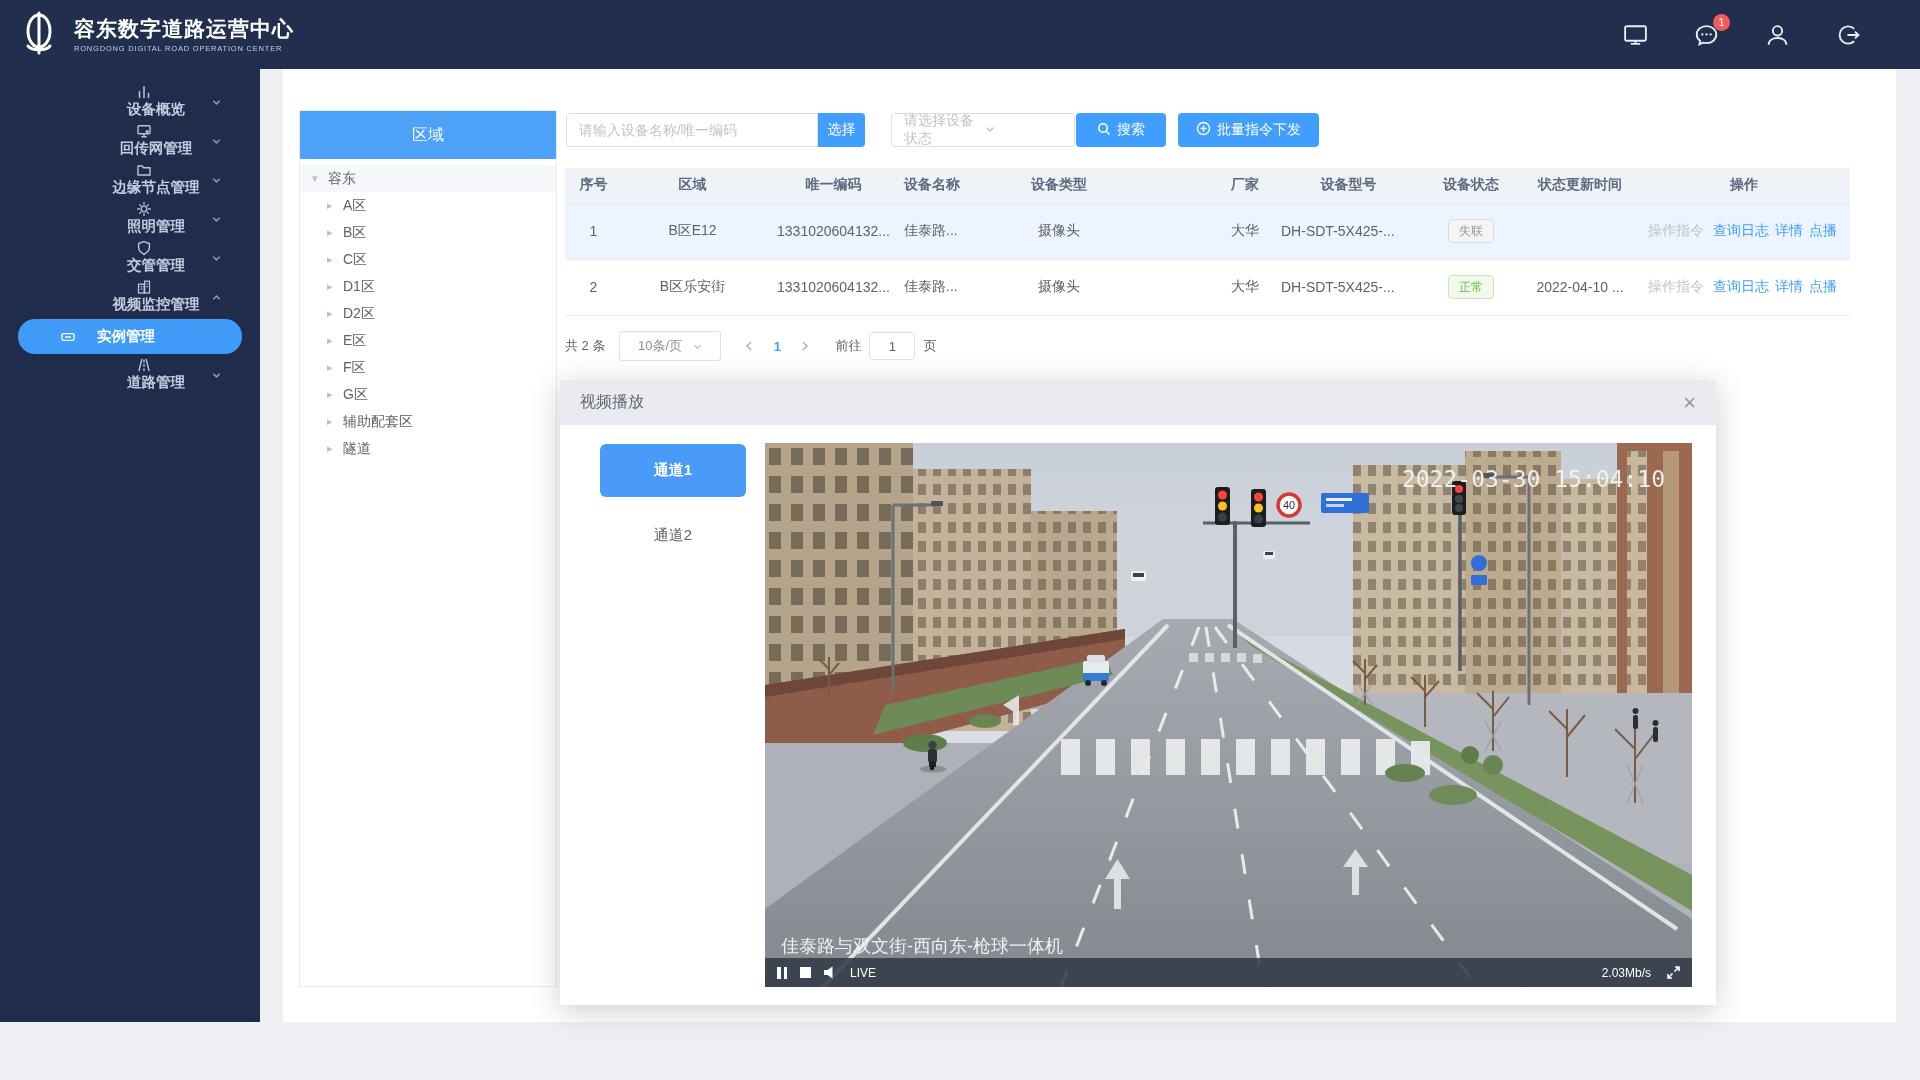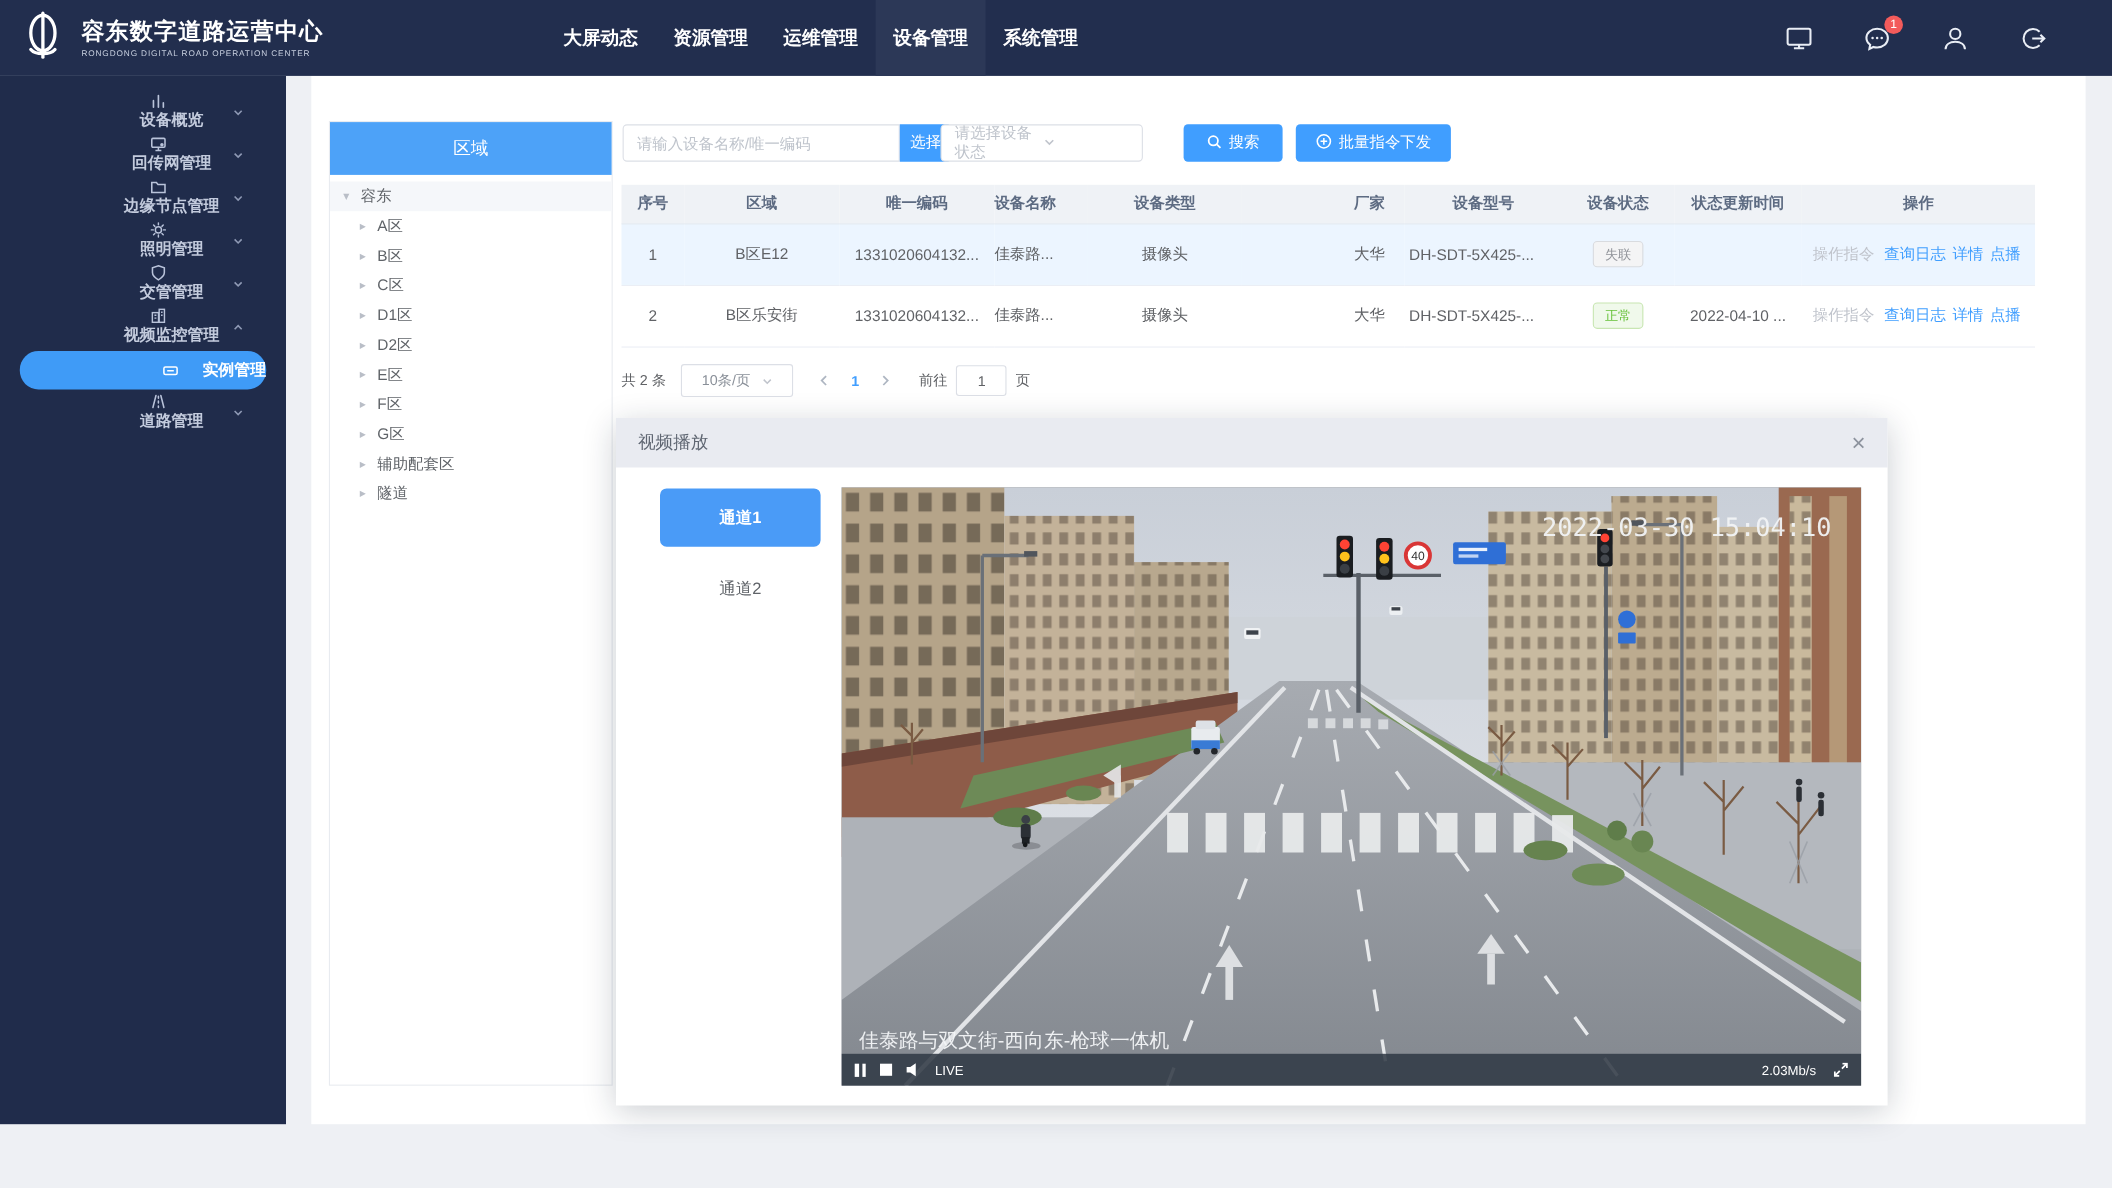--- a/index.html
+++ b/index.html
@@ -20,21 +20,21 @@
   .hbadge { position:absolute; top:-8px; right:-10px; min-width:17px; height:17px; border-radius:9px; background:#f35b5b; color:#fff; font-size:11px; display:flex; align-items:center; justify-content:center; padding:0 4px; }
 
   
   .sidebar { position:absolute; top:69px; left:0; width:260px; height:953px; background:#202c4b; padding-top:14px; z-index:10; }
   .mi { position:relative; height:39px; display:flex; align-items:center; padding-left:52px; color:#c3cbdd; font-size:14.5px; font-weight:600; cursor:pointer;flex-direction:column; }
   .mi-icon { width:17px; height:17px; margin-right:23px; display:flex; align-items:center; }
   .mi .chev { position:absolute; right:38px; top:14px; }
   .chev svg { display:block; }
   .chev.up { transform:rotate(180deg); }
   .mi-sub-wrap { height:39px; display:flex; align-items:center; padding:0 18px; }
-  .mi-pill { width:100%; height:35px; border-radius:17px; background:#3f9bf7; display:flex; align-items:center; padding-left:42px; color:#fff; font-size:14.5px; font-weight:600; cursor:pointer;justify-content:flex-end; }
+  .mi-pill { width:100%; height:35px; border-radius:17px; background:#3f9bf7; display:flex; align-items:center; padding-left:42px; color:#fff; font-size:14.5px; font-weight:600; cursor:pointer; }
   .mi-pill .mi-icon { margin-right:20px; }
 
   
   .main { position:absolute; left:260px; top:69px; width:1660px; height:953px; background:#eef0f4; }
   .card { position:absolute; left:23px; top:0; width:1613px; height:953px; background:#fff; }
 
   
   .region { position:absolute; left:16px; top:41px; width:258px; height:877px; border:1px solid #e8ebf0; background:#fff; }
   .region-hd { height:48px; background:#4da2f8; color:#fff; font-size:16px; display:flex; align-items:center; justify-content:center; cursor:pointer; }
   .tree { padding-top:6px; font-size:14px; color:#5f6368; }
@@ -42,21 +42,21 @@
   .tnode.root { background:#f5f7fa; }
   .tnode .caret { color:#b9bec7; font-size:11px; width:16px; }
   .tchild { padding-left:27px; }
 
   
   .f-input-group { position:absolute; left:283px; top:44px; display:flex; }
   .f-input { width:252px; height:34px; border:1px solid #dcdfe6; border-radius:4px 0 0 4px; padding:0 12px; font-size:14px; color:#606266; outline:none; font-family:inherit; }
   .f-input::placeholder { color:#bfc4cc; }
   .btn { border:none; background:#409eff; color:#fff; font-size:14px; cursor:pointer; display:flex; align-items:center; justify-content:center; gap:6px; font-family:inherit; }
   .btn-select { width:47px; height:34px; border-radius:0 4px 4px 0; }
-  .f-select { position:absolute; left:572px; top:44px; width:184px; height:34px; border:1px solid #dcdfe6; border-radius:4px; background:#fff; display:flex; align-items:center; padding:0 10px 0 12px; cursor:pointer; }
+  .f-select { position:absolute; left:608px; top:44px; width:184px; height:34px; border:1px solid #dcdfe6; border-radius:4px; background:#fff; display:flex; align-items:center; padding:0 10px 0 12px; cursor:pointer; }
   .f-select span { color:#bfc4cc; font-size:14px; flex:1; }
   .btn-search { position:absolute; left:793px; top:44px; width:90px; height:34px; border-radius:4px; }
   .btn-batch { position:absolute; left:895px; top:44px; width:141px; height:34px; border-radius:4px; }
 
   
   .tbl { position:absolute; left:282px; top:99px; width:1285px; border-collapse:collapse; table-layout:fixed; font-size:14px; }
   .tbl th { height:35px; background:#eff2f6; color:#5d6b82; font-weight:bold; border-bottom:1px solid #e4e8ee; text-align:center; }
   .tbl td { height:56px; border-bottom:1px solid #ebeef5; text-align:center; color:#606266; }
   .tbl tr.hl td { background:#ecf5ff; }
   .col-name, .td-name { text-align:left !important; }
@@ -107,27 +107,20 @@
           <ellipse cx="23" cy="21" rx="11" ry="16"></ellipse>
           <path d="M23 3 L23 43"></path>
           <path d="M12 36 C16 41 30 41 34 36"></path>
         </svg>
       </span>
       <div>
         <div class="logo-title">容东数字道路运营中心</div>
         <div class="logo-sub">RONGDONG DIGITAL ROAD OPERATION CENTER</div>
       </div>
     </div>
-    <nav class="nav">
-      <div class="nav-tab">大屏动态</div>
-      <div class="nav-tab">资源管理</div>
-      <div class="nav-tab">运维管理</div>
-      <div class="nav-tab active">设备管理</div>
-      <div class="nav-tab">系统管理</div>
-    </nav>
     <div class="hicons">
       <span class="hicon">
         <svg width="27" height="25" viewBox="0 0 26 24" fill="none" stroke="#e9edf5" stroke-width="1.8">
           <rect x="3" y="4" width="20" height="14" rx="1.5"></rect>
             <path d="M13 18 v3 M8.5 21 h9"></path>
         </svg>
       </span>
       <span class="hicon">
         <svg width="27" height="26" viewBox="0 0 26 25" fill="none" stroke="#e9edf5" stroke-width="1.8">
           <path d="M13 4 C7.7 4 3.6 7.5 3.6 11.9 c0 2.5 1.3 4.7 3.3 6.1 L6.2 21.6 l3.5-1.7 c1 .3 2.1 .4 3.3 .4 5.3 0 9.4-3.5 9.4-8.2 C22.4 7.5 18.3 4 13 4 Z"></path>

